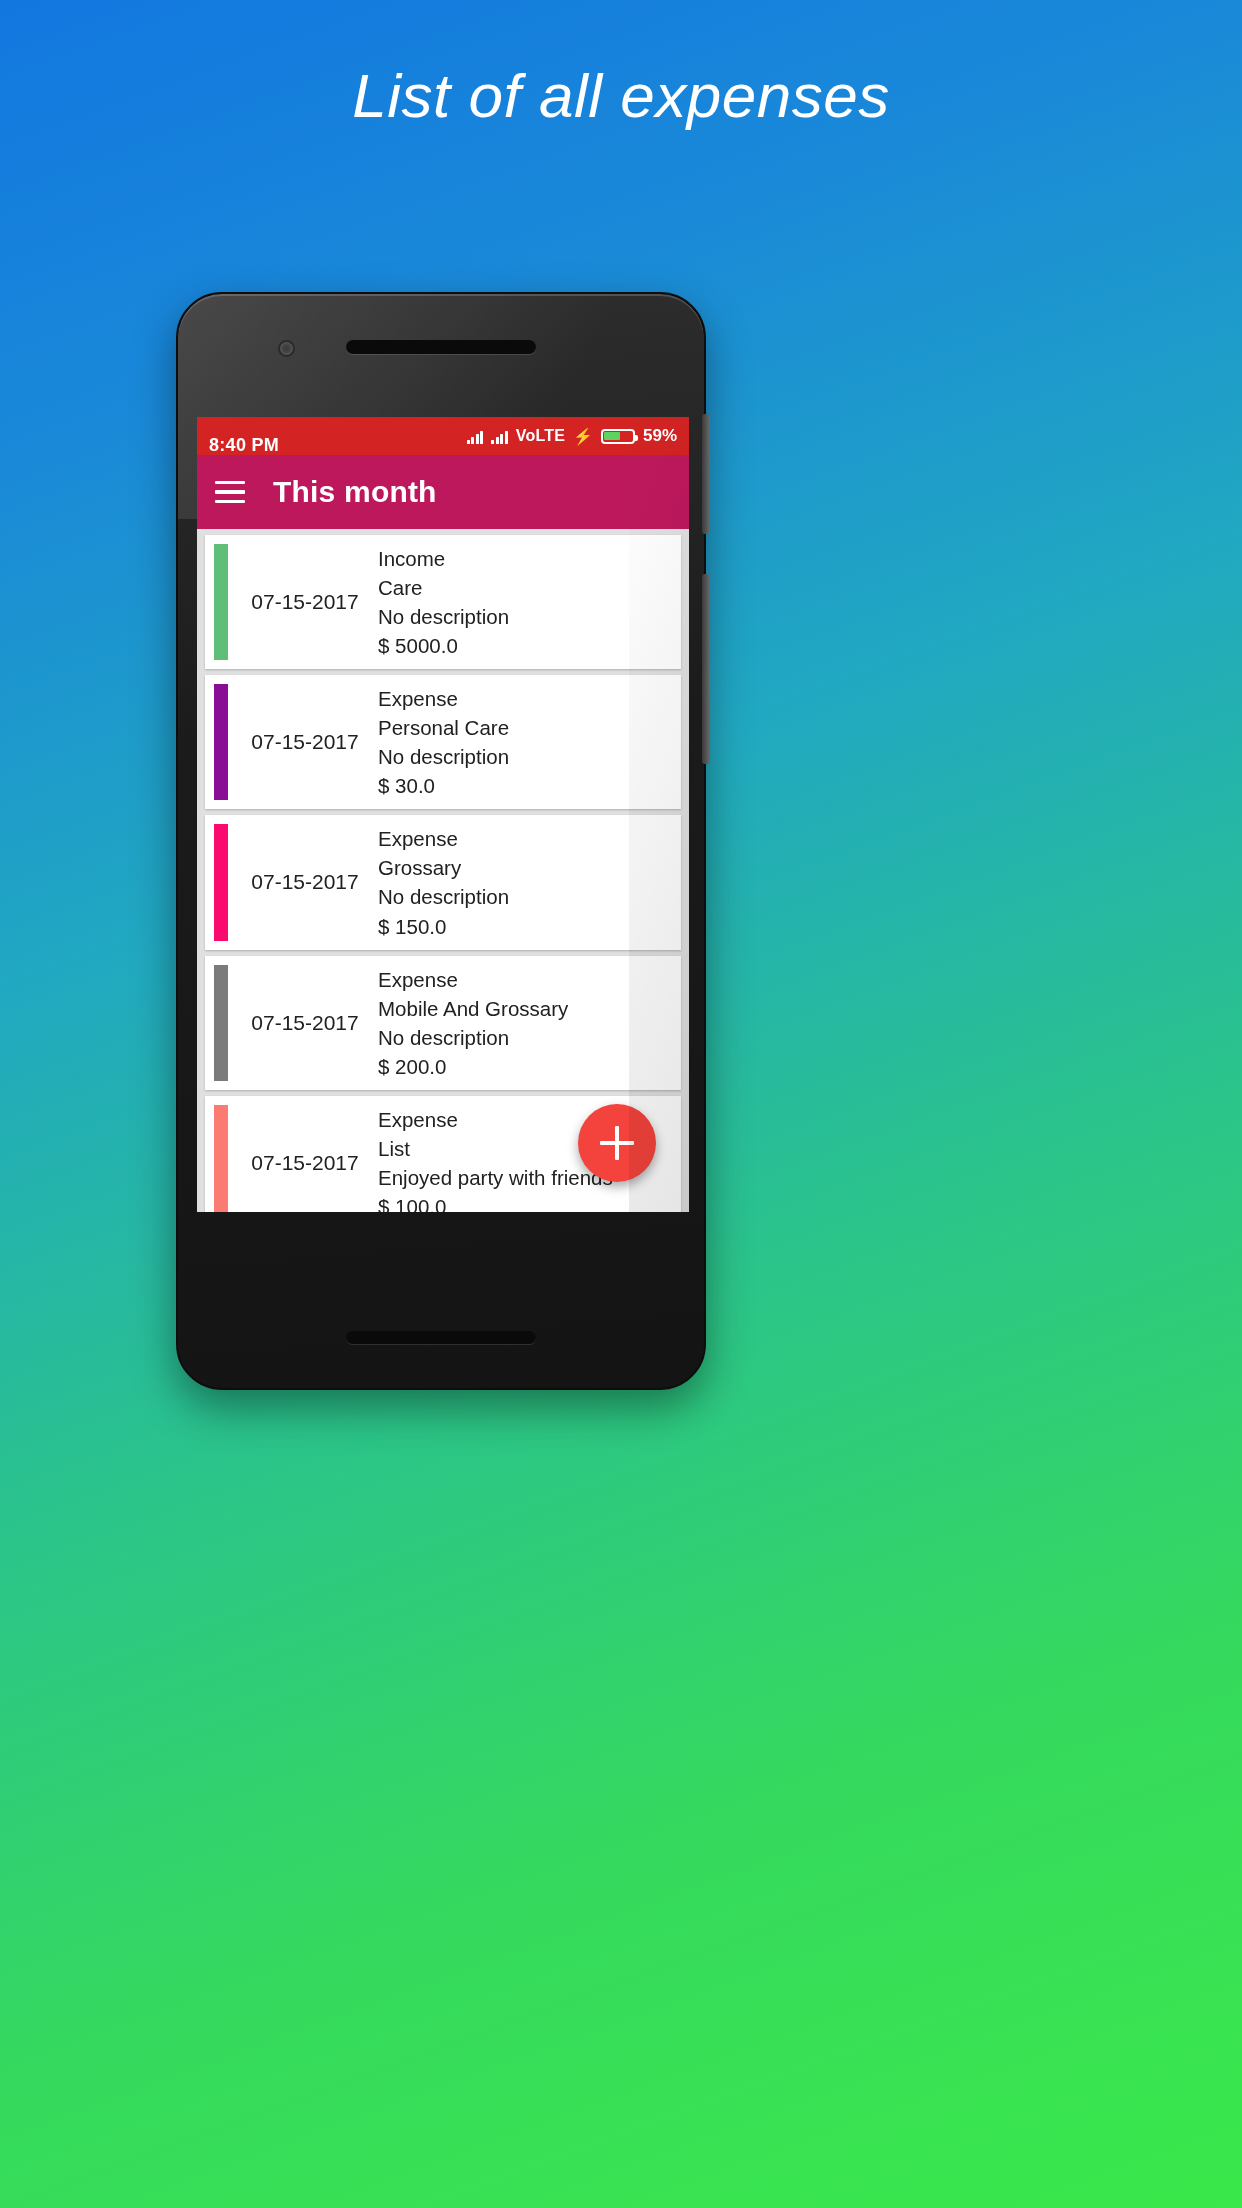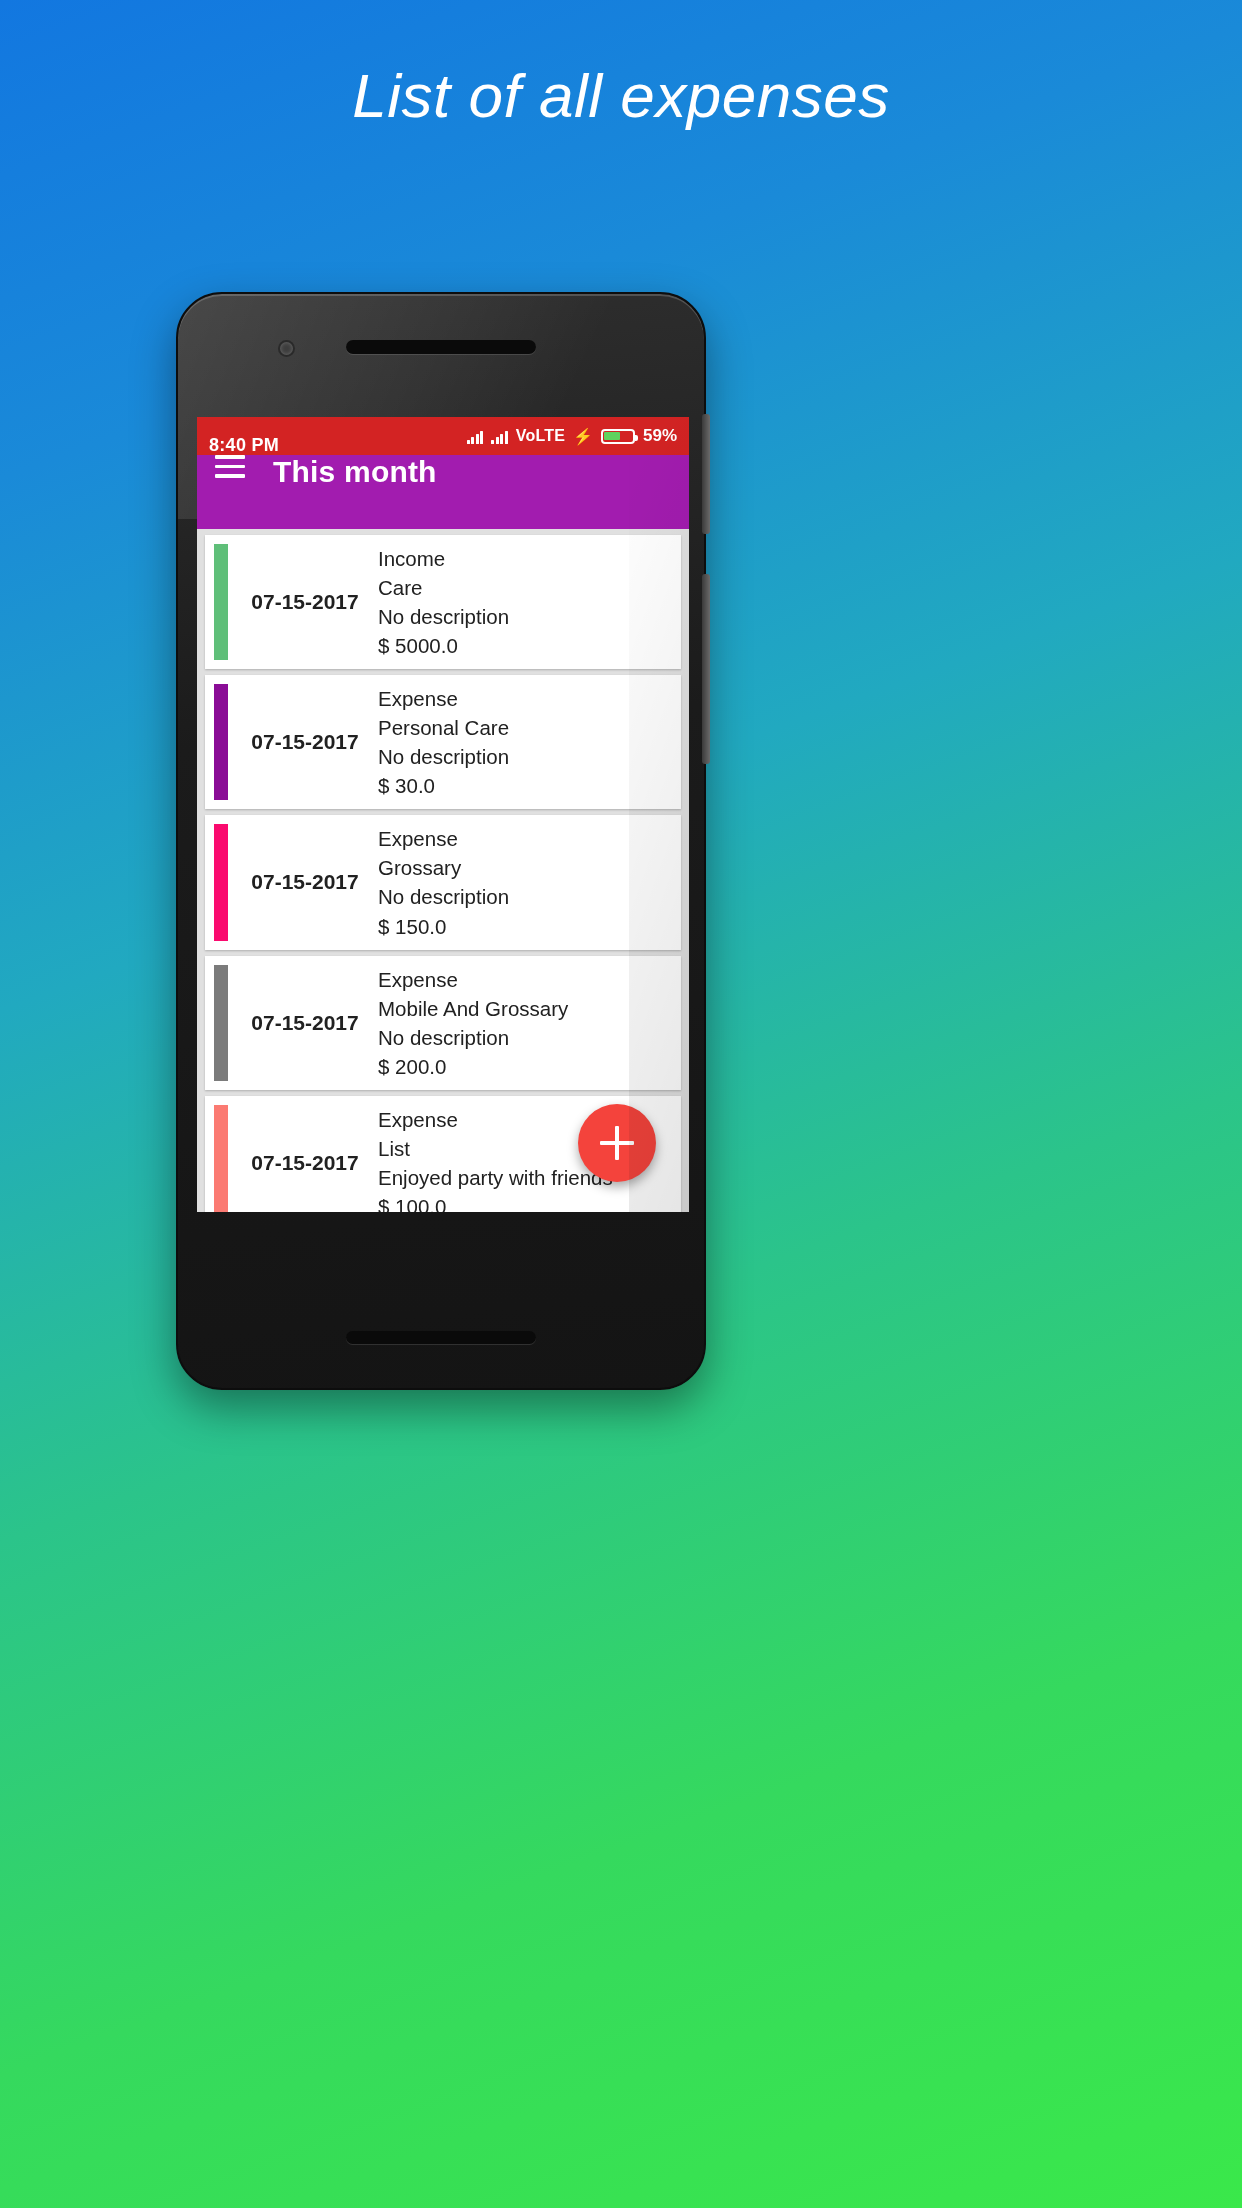--- a/index.html
+++ b/index.html
@@ -91,41 +91,41 @@
   }
   .batt:after{
     content:""; position:absolute; right:-5px; top:4px; width:3px; height:6px;
     background:#ffffff; border-radius:0 2px 2px 0;
   }
   .batt-fill{ height:100%; background:#5fd35f; border-radius:1px; }
   .batt-pct{ font-size:17px; font-weight:bold; }
 
   
   .toolbar{
-    height:74px; background:#a21caf; display:flex; 
+    height:74px; background:#be185d; display:flex; align-items:center;
     padding-left:18px; position:relative;
   }
   .hamburger{ width:30px; display:flex; flex-direction:column; gap:6px; cursor:pointer; }
   .hamburger span{ display:block; height:3.5px; background:#ffffff; border-radius:1px; }
   .toolbar-title{
     margin-left:28px; color:#ffffff; font-size:30px; font-weight:bold;
     letter-spacing:0.2px;
   }
 
   
   .list{ background:#e0e0e0; padding:0; height:683px; position:relative; }
   .card{
     background:#ffffff; margin:6px 8px 0 8px;
     display:flex; align-items:stretch; min-height:101px;
     box-shadow:0 1px 2px rgba(0,0,0,0.22);
   }
   .card .accent{ width:14px; margin:9px 0 9px 9px; flex:0 0 14px; }
   .card .date{
     flex:0 0 150px; display:flex; align-items:center; justify-content:center;
-    font-size:21px; color:#212121; padding-left:4px;font-weight:bold;
+    font-size:21px; color:#212121; padding-left:4px;
   }
   .card .details{
     flex:1; display:flex; flex-direction:column; justify-content:space-between;
     padding:10px 8px 10px 0; gap:2px;
   }
   .card .details div{
     font-size:20.5px; color:#212121; line-height:1.32; white-space:nowrap;
   }
 
   

